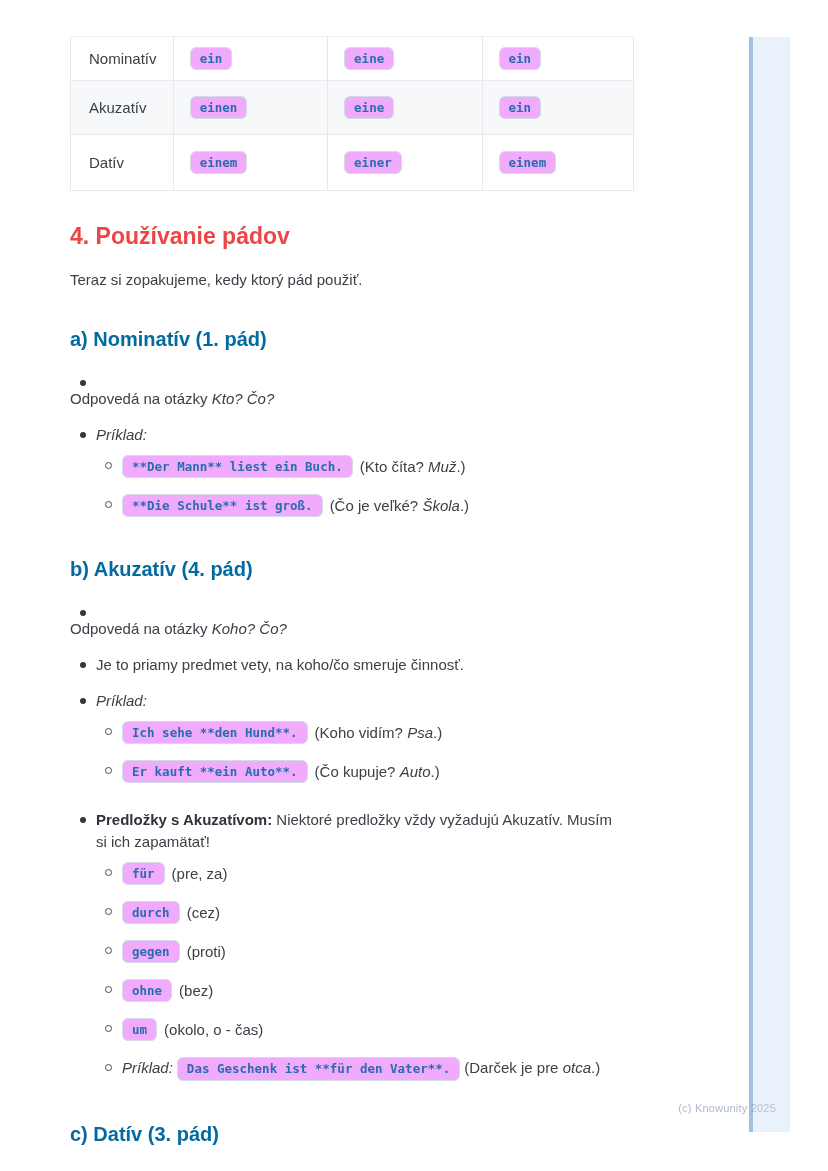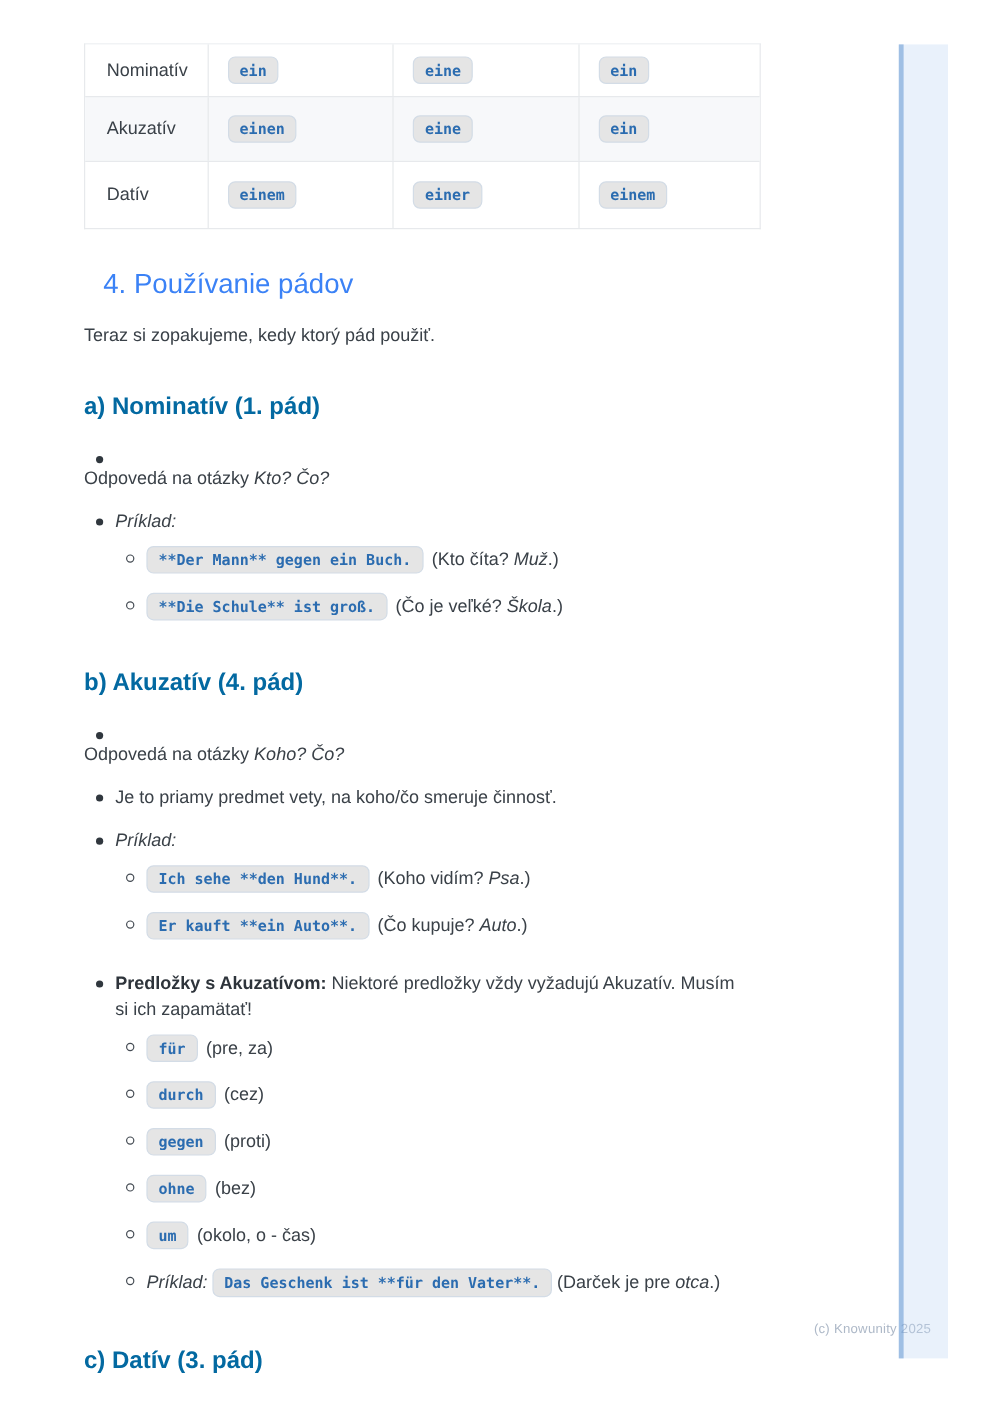--- a/index.html
+++ b/index.html
@@ -18,27 +18,27 @@
     font-size:15px;color:#3a4148;}
   .tcell{box-sizing:border-box;border-left:1px solid #e7e9ec;padding-left:16px;display:flex;align-items:center;}
   .tcell.c1,.tcell.c2{width:155px;}
   .tcell.c3{width:152px;}
   .r0{height:43px;}
   .r1{height:53px;}
   .r2{height:55px;}
 
   
   .code{
-    display:inline-block;background:#e5e5e5;border:1px solid #d3dce6;border-radius:6px;
+    display:inline-block;background:#f0abfc;border:1px solid #d3dce6;border-radius:6px;
     padding:3px 9px;font-family:"DejaVu Sans Mono",monospace;font-weight:bold;
     font-size:12.5px;color:#2b6cb0;white-space:nowrap;vertical-align:middle;line-height:1.25;
   }
 
   
-  h2{margin:32px 16px 0;font-size:23px;line-height:1.2;font-weight:400;color:#3b82f6;}
+  h2{margin:32px 0 0;font-size:23px;line-height:1.2;font-weight:700;color:#ef4444;}
   h3{margin:36px 0 0;font-size:20px;line-height:1.2;font-weight:700;color:#0369a1;}
   .intro{margin:18px 0 0;font-size:15px;line-height:22px;}
   .it{font-style:italic;}
   .bd{font-weight:700;color:#2e343b;}
 
   
   .list{margin-top:21px;}
   .b1{display:flex;margin-top:14px;font-size:15px;line-height:22px;}
   .b1:first-child{margin-top:0;flex-direction:column;}
   .m1{flex:0 0 16px;margin-left:10px;position:relative;}
@@ -113,21 +113,21 @@
       <span class="m1"></span>
       <div class="bt"><span>Odpovedá na otázky </span><span class="it">Kto? Čo?</span></div>
     </div>
     <div class="b1">
       <span class="m1"></span>
       <div class="bt it">Príklad:</div>
     </div>
     <div class="b2 tight">
       <span class="m2"></span>
       <div class="bt">
-        <span class="code">**Der Mann** gegen ein Buch.</span>
+        <span class="code">**Der Mann** liest ein Buch.</span>
         <span><span>(Kto číta? </span><span class="it">Muž</span><span>.)</span></span>
       </div>
     </div>
     <div class="b2">
       <span class="m2"></span>
       <div class="bt">
         <span class="code">**Die Schule** ist groß.</span>
         <span><span>(Čo je veľké? </span><span class="it">Škola</span><span>.)</span></span>
       </div>
     </div>

